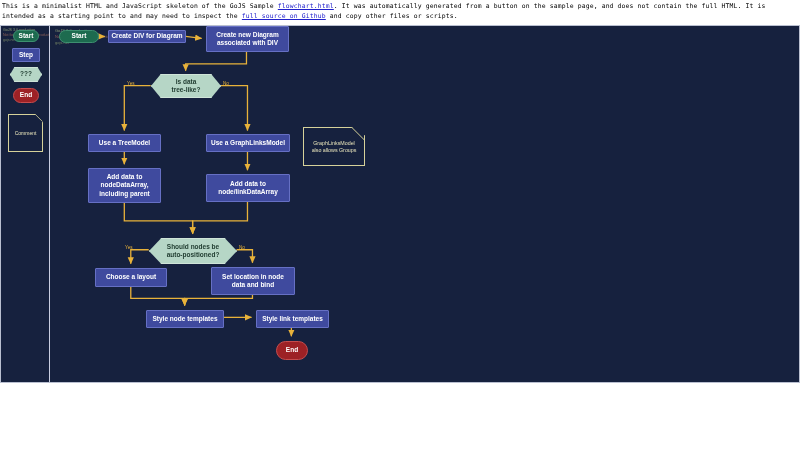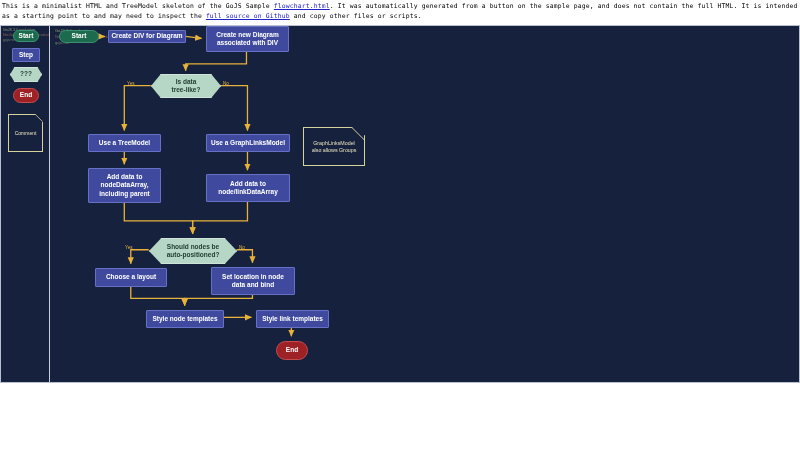--- a/index.html
+++ b/index.html
@@ -164,21 +164,21 @@
     color: #e8b23a;
     font-size: 4.6px;
     font-family: "Liberation Sans", sans-serif;
     pointer-events: none;
   }
   .node-txt { display:block; padding: 0 2px; }
 </style>
 </head>
 <body>
 
-<div id="intro"><span>This is a minimalist HTML and TreeModel skeleton of the GoJS Sample </span><a href="#">flowchart.html</a><span>. It was automatically generated from a button on the sample page, and does not contain the full HTML. It is intended as a starting point to and may need to inspect the </span><a href="#">full source on Github</a><span> and copy other files or scripts.</span></div>
+<div id="intro"><span>This is a minimalist HTML and JavaScript skeleton of the GoJS Sample </span><a href="#">flowchart.html</a><span>. It was automatically generated from a button on the sample page, and does not contain the full HTML. It is intended as a starting point to and may need to inspect the </span><a href="#">full source on Github</a><span> and copy other files or scripts.</span></div>
 
 <div id="gojs-area">
 
   <div id="palette">
     <div class="watermark" id="pal-wm">
       <div class="wm-l1">GoJS 3.0 evaluation</div>
       <div class="wm-l2">Not for distribution or production use</div>
       <div class="wm-l3">gojs.net</div>
     </div>
 

